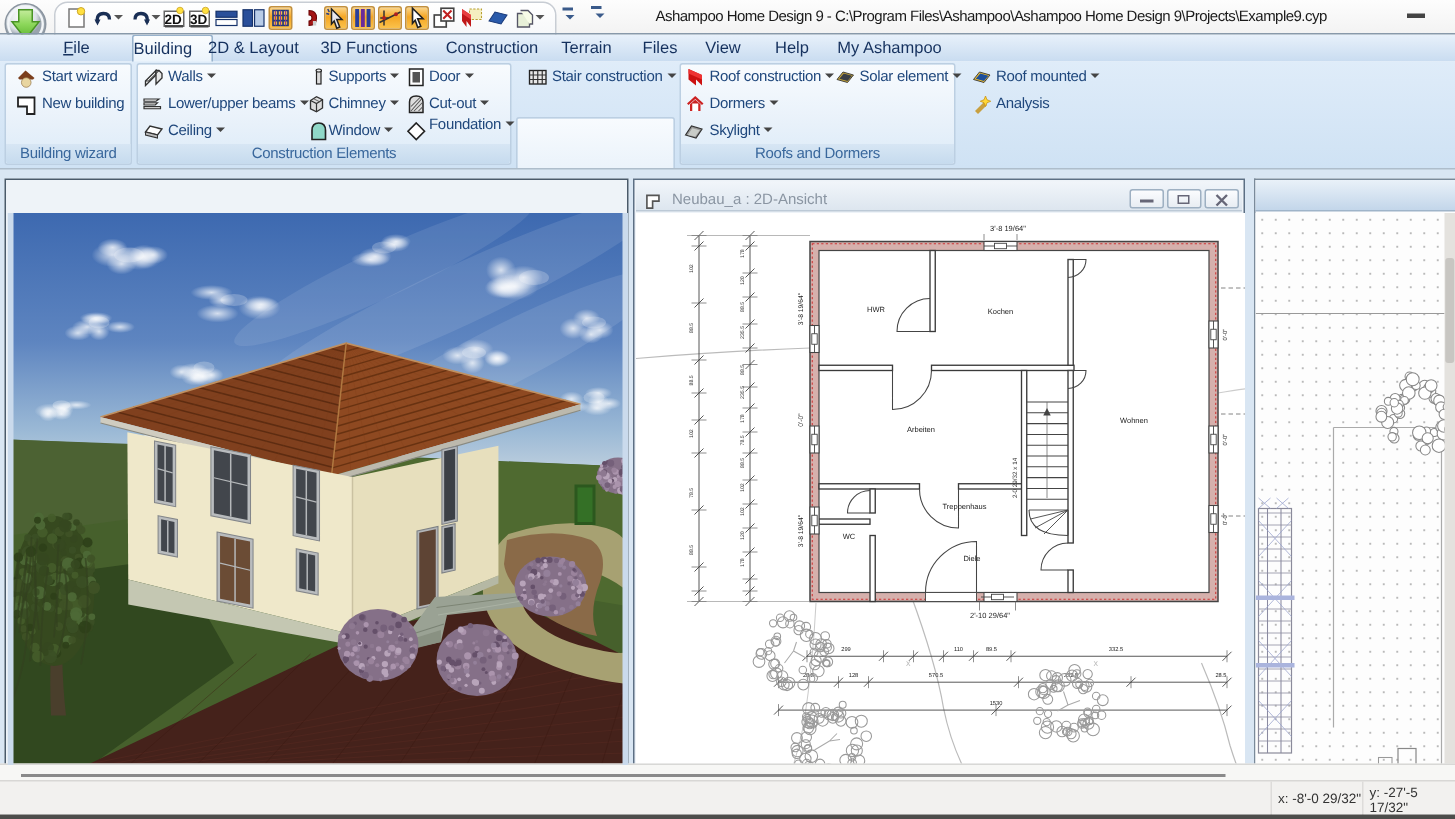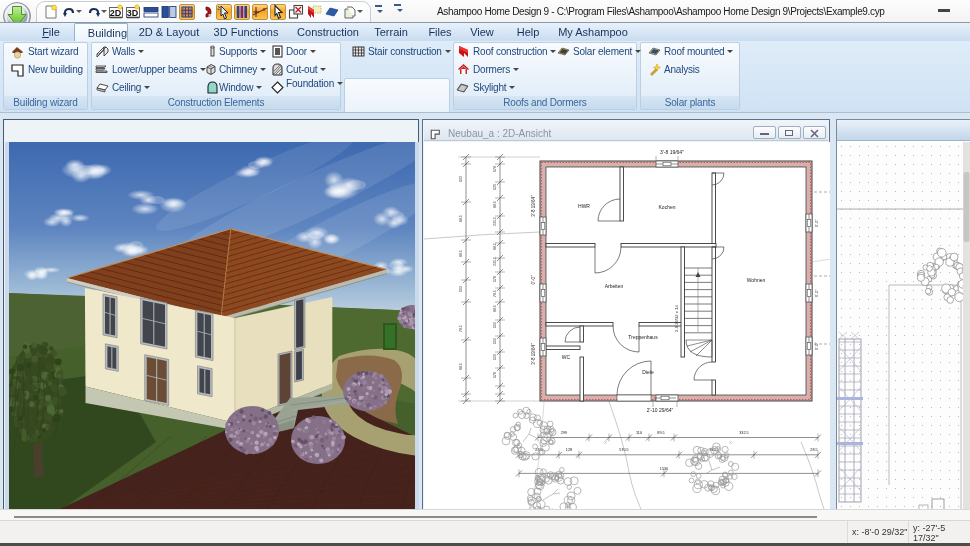--- a/index.html
+++ b/index.html
@@ -14,23 +14,23 @@
 #minbtn{position:absolute;left:938px;top:9px;width:12px;height:3px;background:#444;}
 #qat{position:absolute;left:36px;top:1px;width:335px;height:34px;
 border:1px solid #c8cdd4;border-radius:9px;background:linear-gradient(#ffffff,#f2f4f7);}
 .ticon{position:absolute;top:2px;width:16px;height:16px;}
 .tsel{border:1px solid #c2903e;border-radius:2px;background:linear-gradient(#fcd68a,#f5a623 45%,#fbc34d);}
 .tdd{position:absolute;top:8px;width:0;height:0;border-left:3px solid transparent;border-right:3px solid transparent;border-top:3px solid #555;}
 
 #tabrow{position:absolute;left:0;top:22px;width:970px;height:19px;
 background:linear-gradient(#e8f1fb,#c9dcf0);border-top:1px solid #8899aa;}
 .tab{position:absolute;top:0;height:19px;line-height:19px;font-size:11px;color:#15315e;text-align:center;}
-#tabactive{position:absolute;left:74px;top:0;width:54px;height:19px;
+#tabactive{position:absolute;left:88px;top:0;width:54px;height:19px;
 background:linear-gradient(#fbfdfe,#eaf3fb);border:1px solid #98b2cc;border-bottom:none;
-border-radius:2px 2px 0 0;line-height:19px;font-size:11px;color:#15315e;text-align:right;}
+border-radius:2px 2px 0 0;line-height:19px;font-size:11px;color:#15315e;text-align:left;}
 
 #ribbon{position:absolute;left:0;top:41px;width:970px;height:71px;
 background:linear-gradient(#dfecf9,#cfe2f4);}
 .rgroup{position:absolute;top:1px;height:68px;border:1px solid #bccfe2;border-radius:2px;
 background:linear-gradient(#f8fbfe 0%,#e8f1fa 60%,#dcebf8 100%);}
 .rlabel{position:absolute;left:0;bottom:0;width:100%;height:13px;
 background:linear-gradient(#d7e6f4,#c6dbee);border-radius:0 0 2px 2px;
 font-size:10px;letter-spacing:-0.2px;color:#39679c;text-align:center;line-height:13px;}
 .ritem{position:absolute;font-size:10px;letter-spacing:-0.2px;color:#1f477c;white-space:nowrap;}
 .rcaret{display:inline-block;width:0;height:0;border-left:3px solid transparent;border-right:3px solid transparent;border-top:3px solid #444;vertical-align:2px;margin-left:3px;}
@@ -180,23 +180,20 @@
       <div class="rlabel">Building wizard</div>
     </div>
     <div class="rgroup" style="left:91px;width:250px;">
       <div class="rlabel">Construction Elements</div>
     </div>
     <div class="rgroup" style="left:344px;width:106px;margin-top:36px;">
       <div class="rlabel">Stairs</div>
     </div>
     <div class="rgroup" style="left:453px;width:184px;">
       <div class="rlabel">Roofs and Dormers</div>
-    </div>
-    <div class="rgroup" style="left:640px;width:100px;">
-      <div class="rlabel">Solar plants</div>
     </div>
     <div id="ritems">
 
       <svg class="ric" style="left:11px;top:5px;" viewBox="0 0 13 13">
           <path d="M1 6 L6 1 L12 6 L11 7 L2 7 Z" fill="#7b3f1d"></path>
           <circle cx="6.5" cy="9" r="3.2" fill="#e8d5a0" stroke="#9a7b4f" stroke-width="0.5"></circle>
         </svg>
       <div class="ritem" style="left:28px;top:5px;">Start wizard</div>
       <svg class="ric" style="left:11px;top:23px;" viewBox="0 0 13 13">
           <path d="M1 1 H12 V12 H7 V7 H1 Z" fill="#fff" stroke="#222" stroke-width="1.2"></path>

